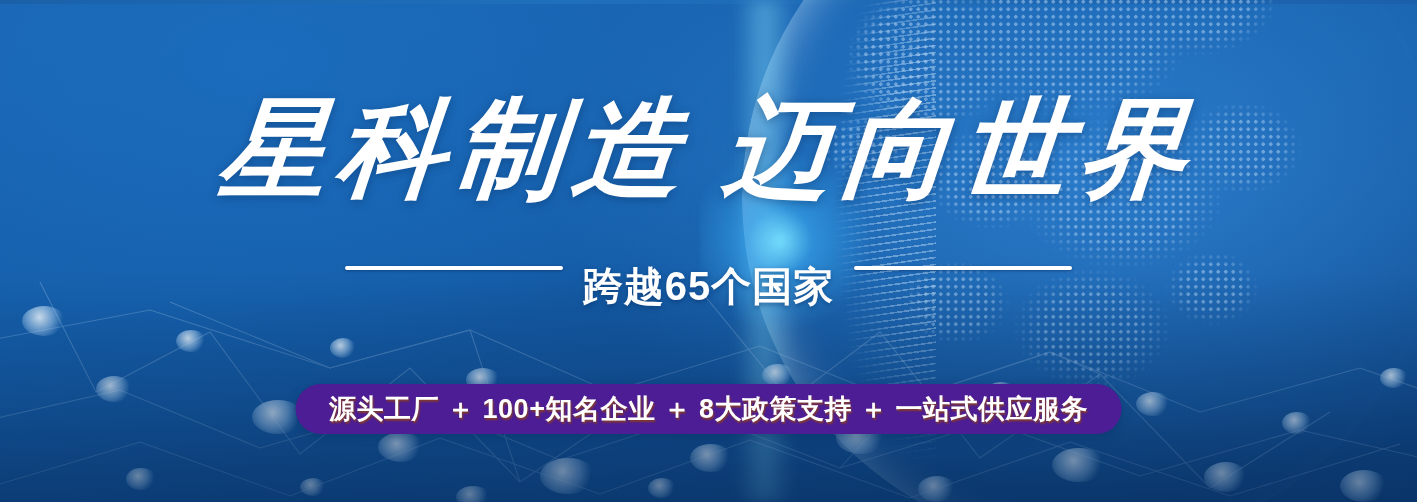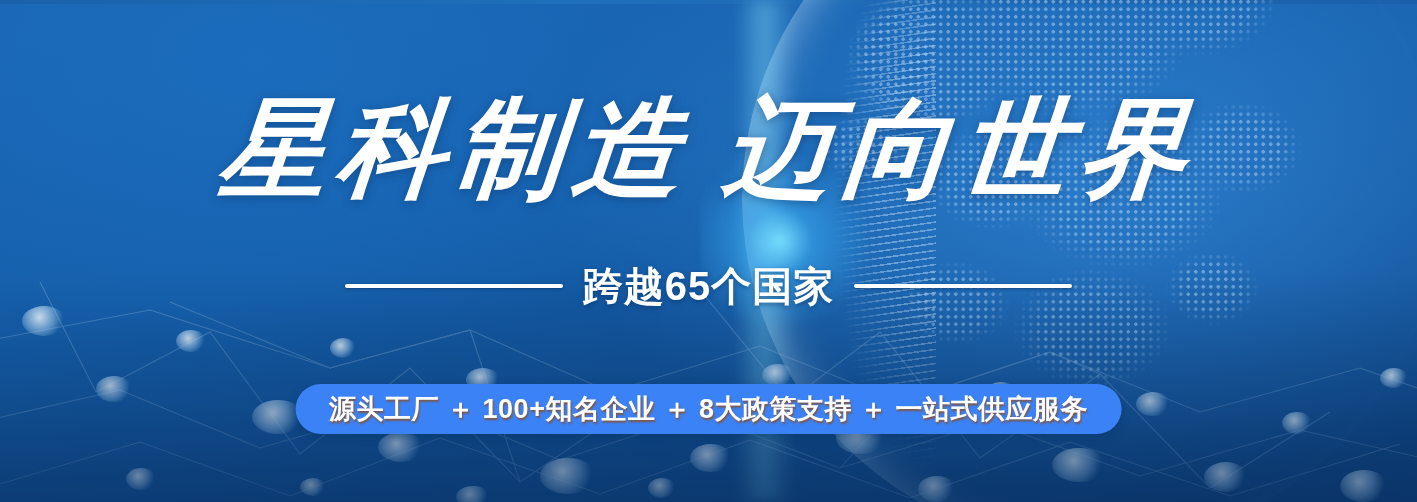--- a/index.html
+++ b/index.html
@@ -155,21 +155,21 @@
     text-shadow: 0 2px 10px rgba(8,48,100,.45);
     transform: skewX(-5deg);
   }
   .headline .gap { display: inline-block; width: 34px; }
 
   .subtitle-row {
     position: absolute;
     left: 0; right: 0;
     top: 266px;
     display: flex;
-    align-items: center;
+    align-items: flex-start;
     justify-content: center;
     gap: 20px;
   }
   .rule {
     display: block;
     width: 218px;
     height: 4px;
     background: #ffffff;
     border-radius: 2px;
     box-shadow: 0 1px 3px rgba(6,40,86,.5);
@@ -187,21 +187,21 @@
   .pill {
     position: absolute;
     left: 50%;
     transform: translateX(-50%);
     top: 384px;
     height: 50px;
     padding: 0 34px;
     display: flex;
     align-items: center;
     justify-content: center;
-    background: #3b82f6;
+    background: #4c1d95;
     border-radius: 25px;
     box-shadow: 0 3px 10px rgba(10,45,90,.35);
   }
   .pill-text {
     color: #ffffff;
     font-size: 27px;
     font-weight: 700;
     line-height: 1;
     letter-spacing: .5px;
     white-space: nowrap;

